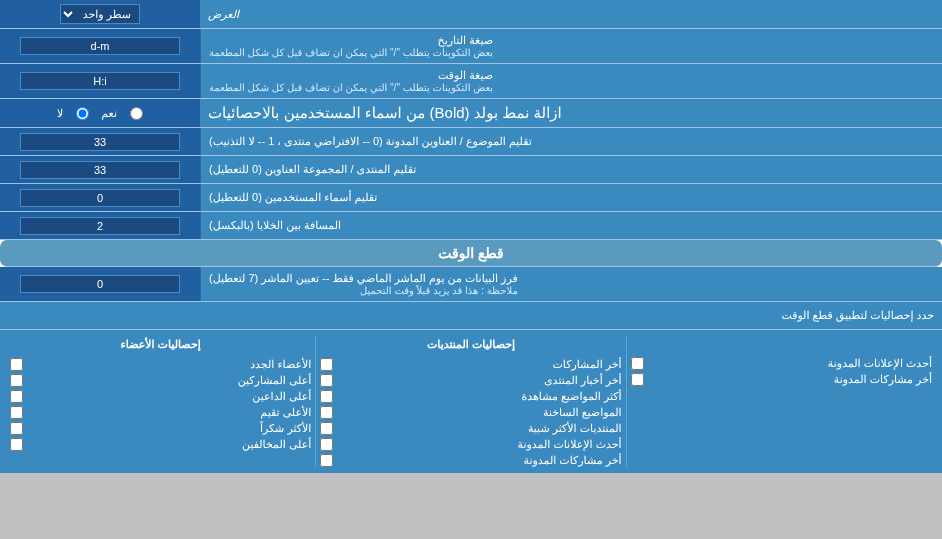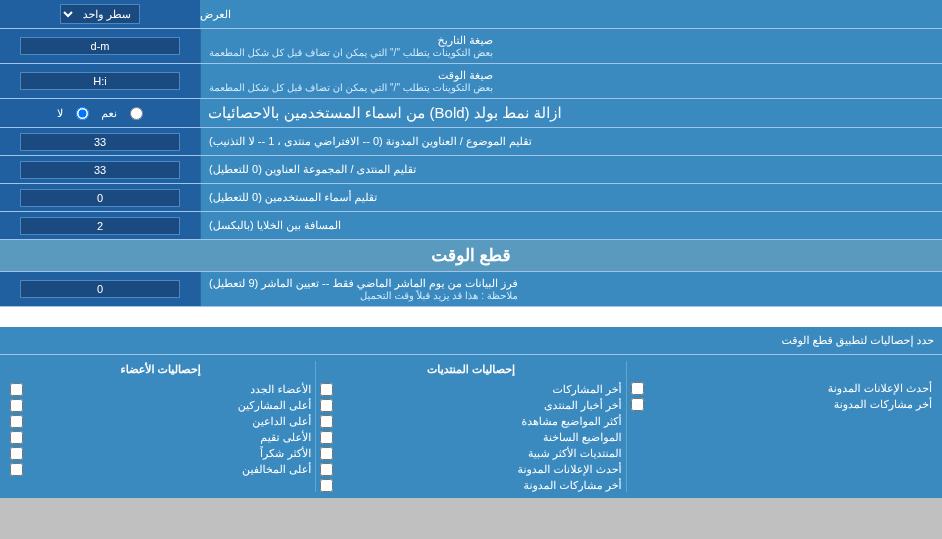--- a/index.html
+++ b/index.html
@@ -49,40 +49,42 @@
       padding: 2px 5px;
       width: 160px;
       text-align: center;
       font-size: 11px;
     }
     .section-header {
       background: #5a9abf;
       color: #fff;
       padding: 5px 10px;
       font-weight: bold;
-      font-size: 17px;
+      font-size: 14px;
       text-align: center;
       border-bottom: 1px solid #a0c4e8;
+      border-radius: 7px;
     }
     .top-row {
       display: flex;
       border-bottom: 1px solid #a0c4e8;
       min-height: 28px;
       align-items: center;
     }
     .top-label {
       flex: 1;
       background: #3a8abf;
       color: #fff;
-      padding: 5px 0;
+      padding: 5px 8px;
       display: flex;
       align-items: center;
       justify-content: flex-end;
       font-size: 11px;
       min-height: 28px;
+      font-style: italic;
     }
     .top-select-area {
       width: 200px;
       background: #2060a0;
       display: flex;
       align-items: center;
       justify-content: center;
       padding: 3px 6px;
       min-height: 28px;
     }
@@ -160,21 +162,20 @@
       font-weight: bold;
       padding: 2px 0 4px 0;
     }
     .limit-row {
       display: flex;
       border-bottom: 1px solid #a0c4e8;
       min-height: 28px;
       background: #3a8abf;
       align-items: center;
       padding: 4px 8px;
-      margin-top: 20px;
     }
     .limit-label {
       flex: 1;
       color: #fff;
       font-size: 11px;
       text-align: right;
     }
     .col-separator {
       width: 1px;
       background: #5aaad0;
@@ -274,21 +275,21 @@
     </div>
   </div>
 
   <div class="section-header">
     <span>قطع الوقت</span>
   </div>
 
   <div class="row">
     <div class="row-label">
       <div>
-        <div>فرز البيانات من يوم الماشر الماضي فقط -- تعيين الماشر (9 لتعطيل)</div>
+        <div>فرز البيانات من يوم الماشر الماضي فقط -- تعيين الماشر (7 لتعطيل)</div>
         <div class="row-label-small">ملاحظة : هذا قد يزيد قبلاً وقت التحميل</div>
       </div>
     </div>
     <div class="row-input-wide">
       <input type="text" value="0" style="">
     </div>
   </div>
 
   <div class="limit-row">
     <div class="limit-label">

